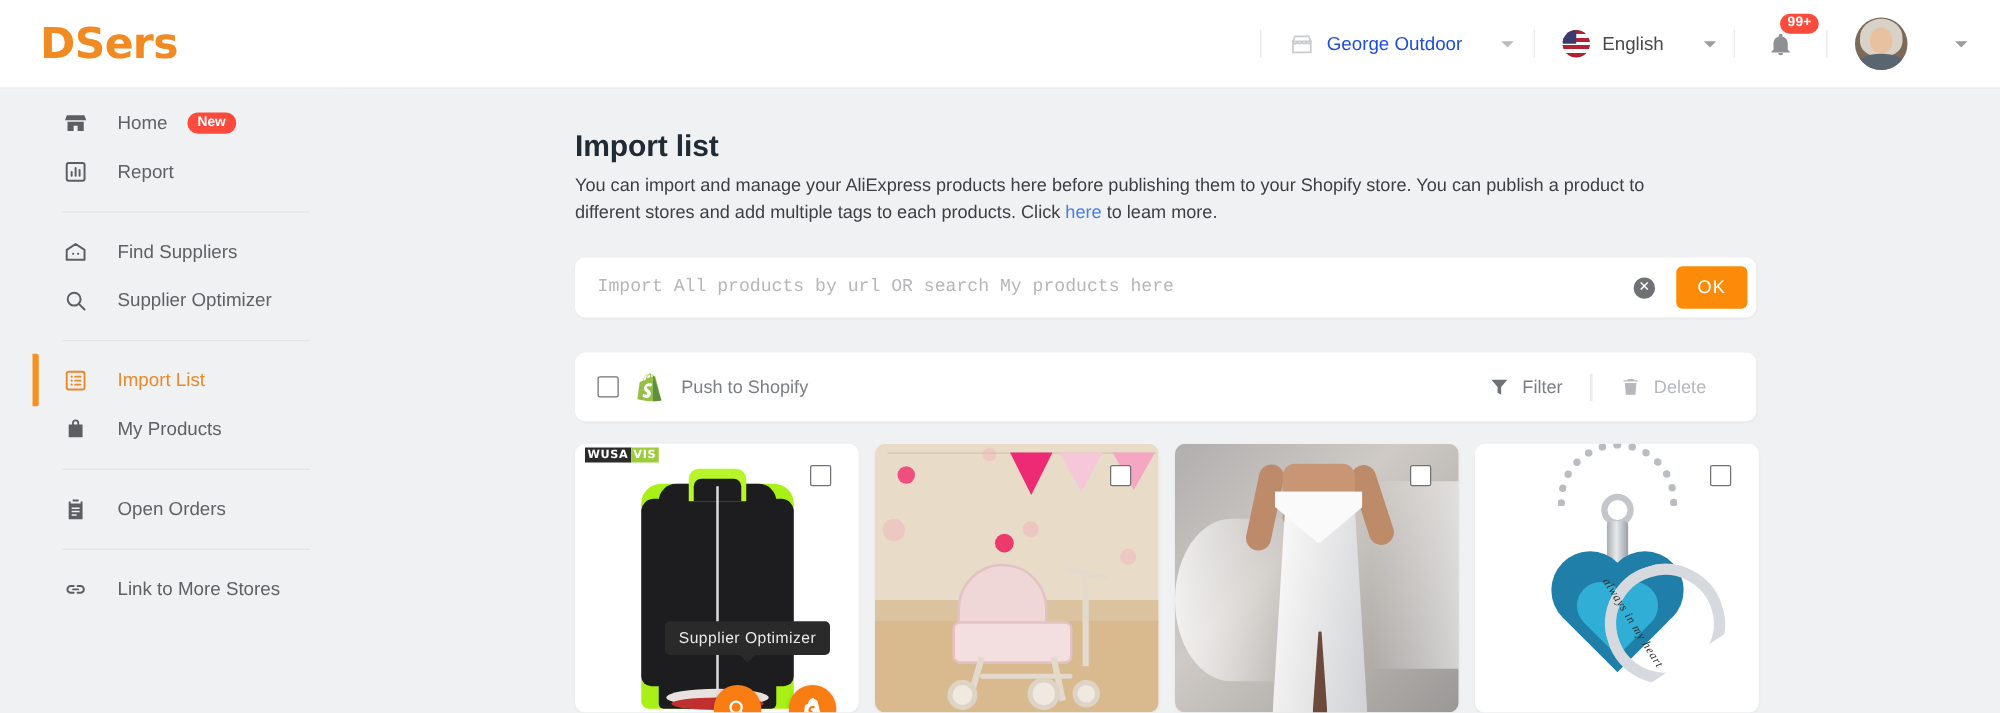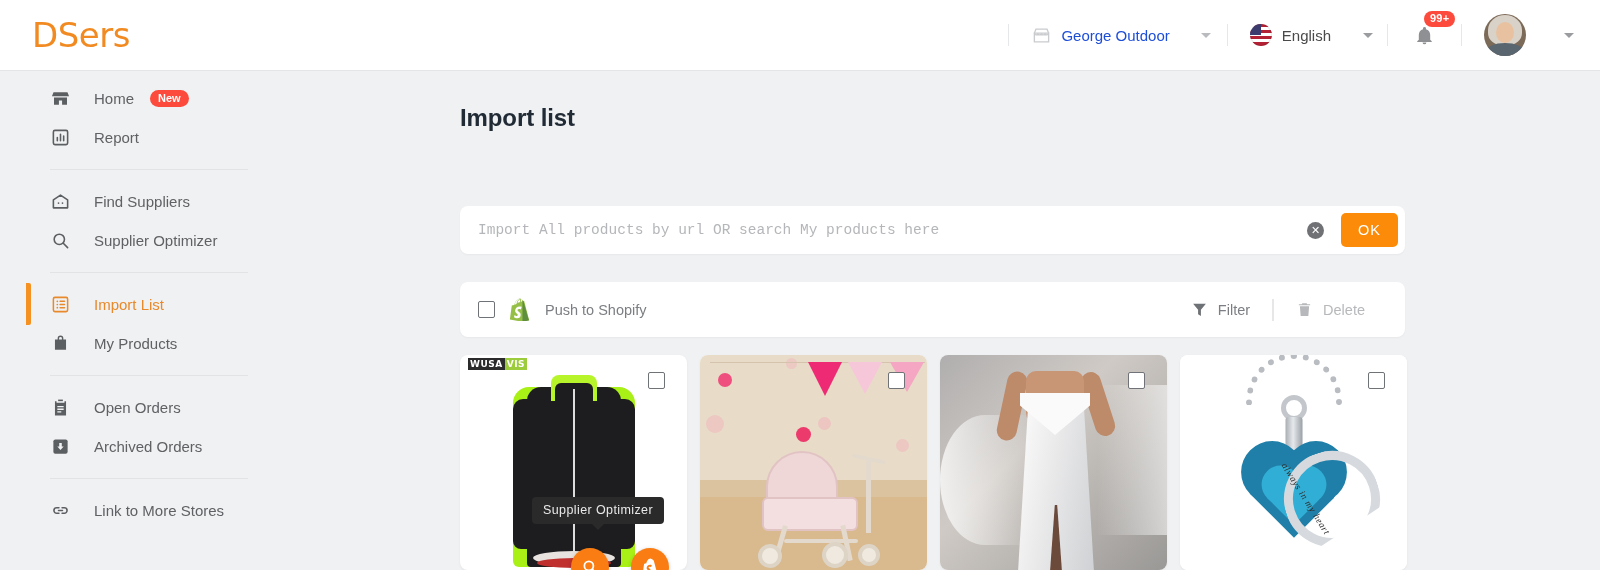--- a/index.html
+++ b/index.html
@@ -15,21 +15,21 @@
   
   .topbar {
     position: absolute; top: 0; left: 0;
     width: 1600px; height: 71px;
     background: #ffffff;
     border-bottom: 1px solid #e4e5e7;
     display: flex; align-items: center;
   }
   .brand {
     margin-left: 32px;
-    font-size: 34px; font-weight: 400; letter-spacing: -0.5px;
+    font-size: 34px; font-weight: 700; letter-spacing: -0.5px;
     color: #f28a22;
     font-family: "DejaVu Sans", sans-serif;
   }
   .topbar-right {
     margin-left: auto; display: flex; align-items: center; height: 100%;
   }
   .vdiv { width: 1px; height: 22px; background: #e6e7e9; }
 
   .store-sel {
     display: flex; align-items: center; gap: 9px;
@@ -454,48 +454,42 @@
     <span class="nav-icon">
       <svg width="19" height="19" viewBox="0 0 24 24" fill="currentColor">
         <path d="M9 2h6v2H9z"></path>
         <path d="M17 4h2v18H5V4h2v2h10V4z"></path>
         <path d="M8 10h8v1.6H8zM8 13.4h8V15H8zM8 16.8h5v1.6H8z" fill="#f0f1f2"></path>
       </svg>
     </span>
     <span class="nav-label">Open Orders</span>
   </div>
 
-  <div class="nav-item">
-    <span class="nav-icon">
-      <svg width="19" height="19" viewBox="0 0 24 24" fill="currentColor">
-        <rect x="3" y="3" width="18" height="18" rx="2.5"></rect>
-        <path d="M12 16.5l-4-4.5h2.4V7.5h3.2V12H16z" fill="#f0f1f2"></path>
-      </svg>
-    </span>
-    <span class="nav-label">Archived Orders</span>
-  </div>
 
   <div class="nav-sep"></div>
 
   <div class="nav-item">
     <span class="nav-icon">
       <svg width="19" height="19" viewBox="0 0 24 24" fill="none" stroke="currentColor" stroke-width="2" stroke-linecap="round">
         <path d="M9.5 12h5"></path>
         <path d="M10 8.5H7.2a3.5 3.5 0 0 0 0 7H10"></path>
         <path d="M14 8.5h2.8a3.5 3.5 0 0 1 0 7H14"></path>
       </svg>
     </span>
     <span class="nav-label">Link to More Stores</span>
   </div>
 </nav>
 
 <main class="main">
 
   <h1 class="page-title">Import list</h1>
 
+  <p class="page-desc">
+    <span>You can import and manage your AliExpress products here before publishing them to your Shopify store. You can publish a product to different stores and add multiple tags to each products. Click </span><a href="#">here</a><span> to leam more.</span>
+  </p>
 
   <div class="searchbar">
     <input class="search-input" type="text" value="" placeholder="Import All products by url OR search My products here" style="">
     <span class="clear-btn">✕</span>
     <button class="ok-btn">OK</button>
   </div>
 
   <div class="toolbar">
     <div class="tb-left">
       <span class="cb"></span>

